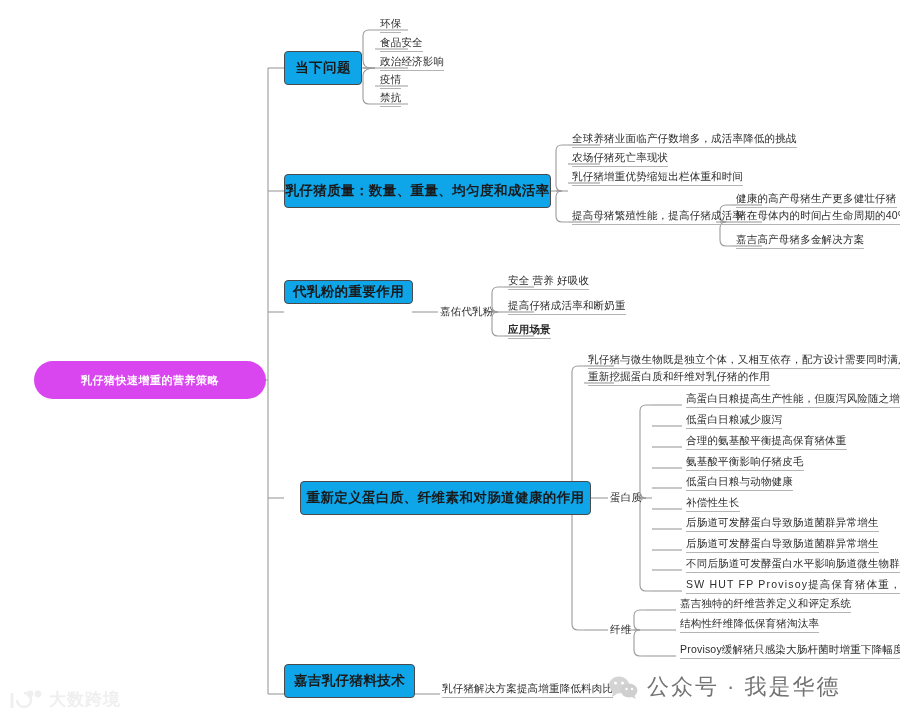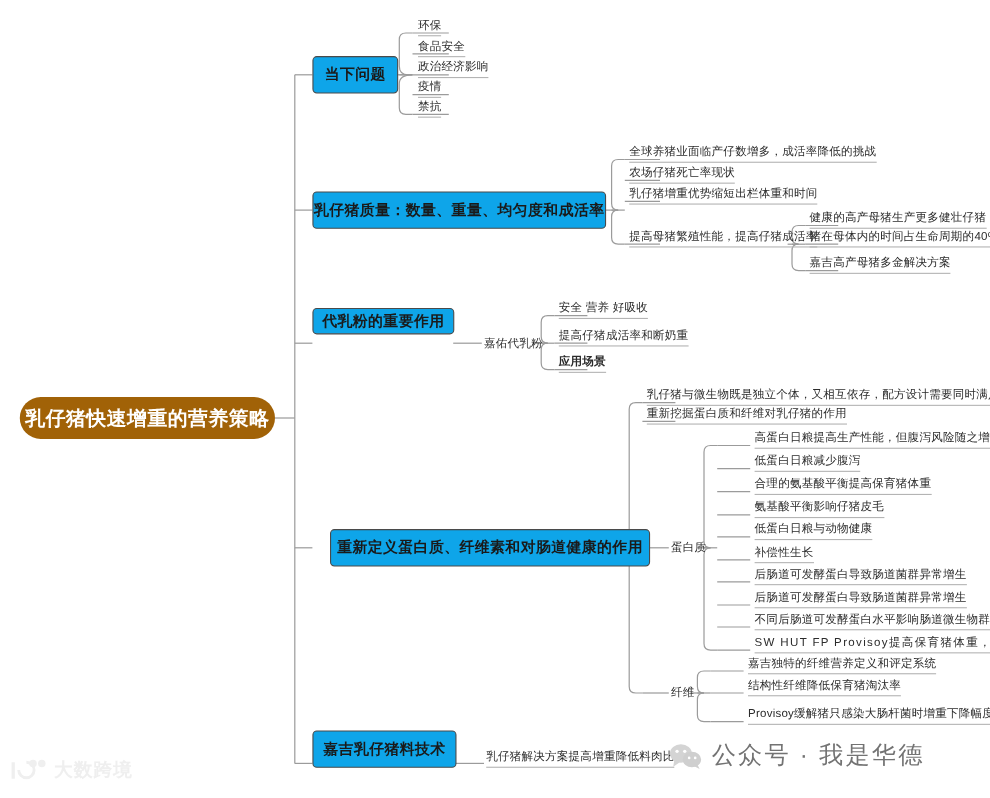--- a/index.html
+++ b/index.html
@@ -10,27 +10,27 @@
     overflow:hidden;
     position:relative;
   }
   #map{position:absolute;inset:0;width:900px;height:725px;}
   svg.wires{position:absolute;left:0;top:0;width:900px;height:725px;pointer-events:none;}
   svg.wires path,svg.wires line{fill:none;stroke:#9b9b9b;stroke-width:1.1;}
 
   
   .root{
     position:absolute;
-    left:18px;top:361px;
+    left:34px;top:361px;
     width:232px;height:38px;
     border-radius:19px;
-    background:#a16207;
+    background:#d946ef;
     color:#ffffff;
     font-weight:bold;
-    font-size:18px;
+    font-size:11px;
     letter-spacing:.5px;
     display:flex;align-items:center;justify-content:center;
     box-sizing:border-box;
   }
 
   
   .l1{
     position:absolute;
     border:1.3px solid #4a4a4a;
     border-radius:4px;

